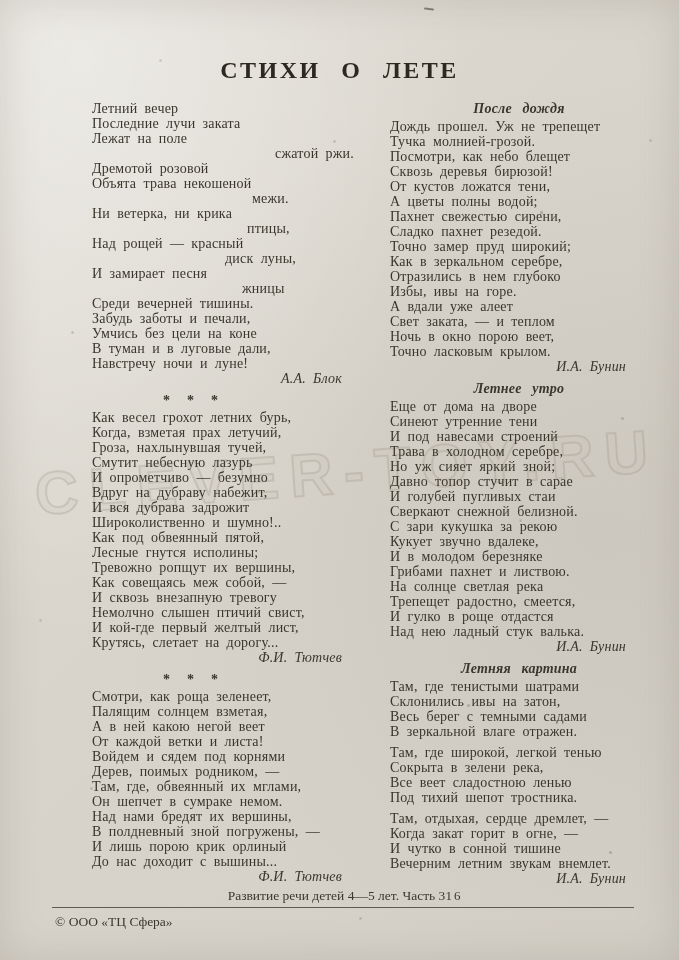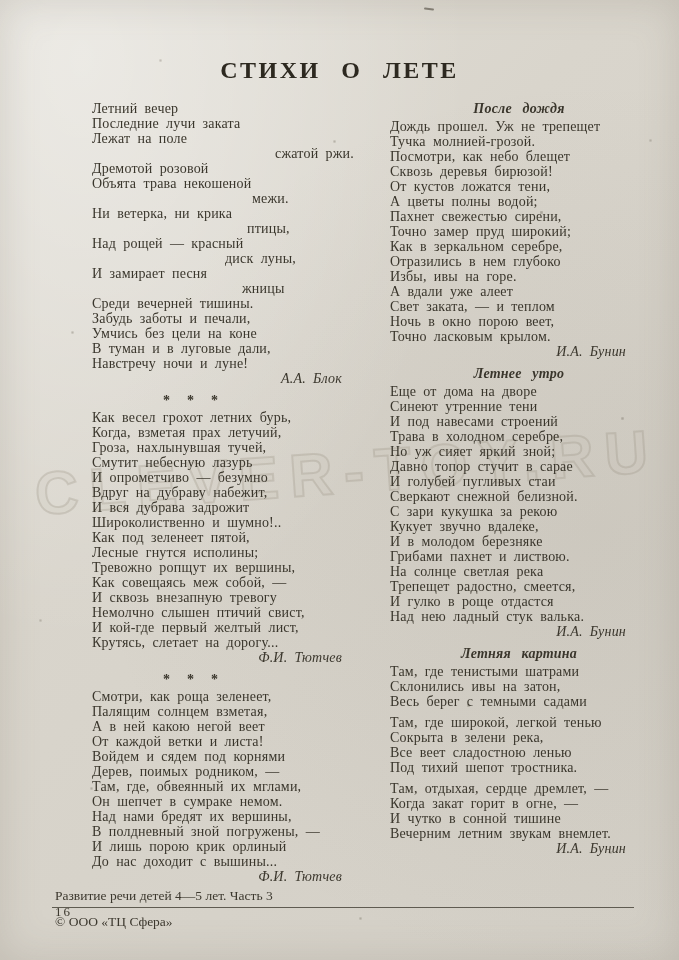--- a/index.html
+++ b/index.html
@@ -43,21 +43,21 @@
   .line{white-space:nowrap;}
   .separator{font-weight:bold;letter-spacing:5px;margin:4px 0 2px;
     width:202px;text-align:center;}
   .poem-title{text-align:center;font-weight:bold;font-style:italic;
     margin:0 0 3px;word-spacing:7px;}
   .author{text-align:right;font-style:italic;}
   .col.left .author{padding-right:12px;}
   .col.right .author{padding-right:22px;}
   .stanza + .stanza{margin-top:6px;}
   .footer-row{position:absolute;top:888px;left:55px;right:44px;
-    display:flex;justify-content:center;align-items:flex-start;font-size:13.5px;color:#3c382e;flex-direction:column;}
+    display:flex;justify-content:center;align-items:flex-start;font-size:13.5px;color:#3c382e;}
   .page-number{font-weight:normal;font-size:13px;letter-spacing:2px;}
   .footer-rule{position:absolute;top:907px;left:52px;width:582px;height:0;
     border-top:1.4px solid rgba(74,70,60,.85);}
   .copyright{position:absolute;top:914px;left:55px;font-size:13.5px;color:#3c382e;}
 </style>
 </head>
 <body>
 
 <div class="page">
   <div class="speckles"></div>
@@ -95,21 +95,21 @@
           <div class="separator">* * *</div>
           <div class="stanza">
             <div class="line">Как весел грохот летних бурь,</div>
             <div class="line">Когда, взметая прах летучий,</div>
             <div class="line">Гроза, нахлынувшая тучей,</div>
             <div class="line">Смутит небесную лазурь</div>
             <div class="line">И опрометчиво — безумно</div>
             <div class="line">Вдруг на дубраву набежит,</div>
             <div class="line">И вся дубрава задрожит</div>
             <div class="line">Широколиственно и шумно!..</div>
-            <div class="line">Как под зеленеет пятой,</div>
+            <div class="line">Как под обвеянный пятой,</div>
             <div class="line">Лесные гнутся исполины;</div>
             <div class="line">Тревожно ропщут их вершины,</div>
             <div class="line">Как совещаясь меж собой, —</div>
             <div class="line">И сквозь внезапную тревогу</div>
             <div class="line">Немолчно слышен птичий свист,</div>
             <div class="line">И кой-где первый желтый лист,</div>
             <div class="line">Крутясь, слетает на дорогу...</div>
           </div>
           <div class="author">Ф.И. Тютчев</div>
         </div>
@@ -136,20 +136,21 @@
         <div class="poem">
           <div class="poem-title">После дождя</div>
           <div class="stanza">
             <div class="line">Дождь прошел. Уж не трепещет</div>
             <div class="line">Тучка молнией-грозой.</div>
             <div class="line">Посмотри, как небо блещет</div>
             <div class="line">Сквозь деревья бирюзой!</div>
             <div class="line">От кустов ложатся тени,</div>
             <div class="line">А цветы полны водой;</div>
             <div class="line">Пахнет свежестью сирени,</div>
+            <div class="line">Сладко пахнет резедой.</div>
             <div class="line">Точно замер пруд широкий;</div>
             <div class="line">Как в зеркальном серебре,</div>
             <div class="line">Отразились в нем глубоко</div>
             <div class="line">Избы, ивы на горе.</div>
             <div class="line">А вдали уже алеет</div>
             <div class="line">Свет заката, — и теплом</div>
             <div class="line">Ночь в окно порою веет,</div>
             <div class="line">Точно ласковым крылом.</div>
           </div>
           <div class="author">И.А. Бунин</div>
@@ -175,20 +176,21 @@
             <div class="line">Над нею ладный стук валька.</div>
           </div>
           <div class="author">И.А. Бунин</div>
         </div>
         <div class="poem">
           <div class="poem-title">Летняя картина</div>
           <div class="stanza">
             <div class="line">Там, где тенистыми шатрами</div>
             <div class="line">Склонились ивы на затон,</div>
             <div class="line">Весь берег с темными садами</div>
+            <div class="line">В зеркальной влаге отражен.</div>
           </div>
           <div class="stanza">
             <div class="line">Там, где широкой, легкой тенью</div>
             <div class="line">Сокрыта в зелени река,</div>
             <div class="line">Все веет сладостною ленью</div>
             <div class="line">Под тихий шепот тростника.</div>
           </div>
           <div class="stanza">
             <div class="line">Там, отдыхая, сердце дремлет, —</div>
             <div class="line">Когда закат горит в огне, —</div>

